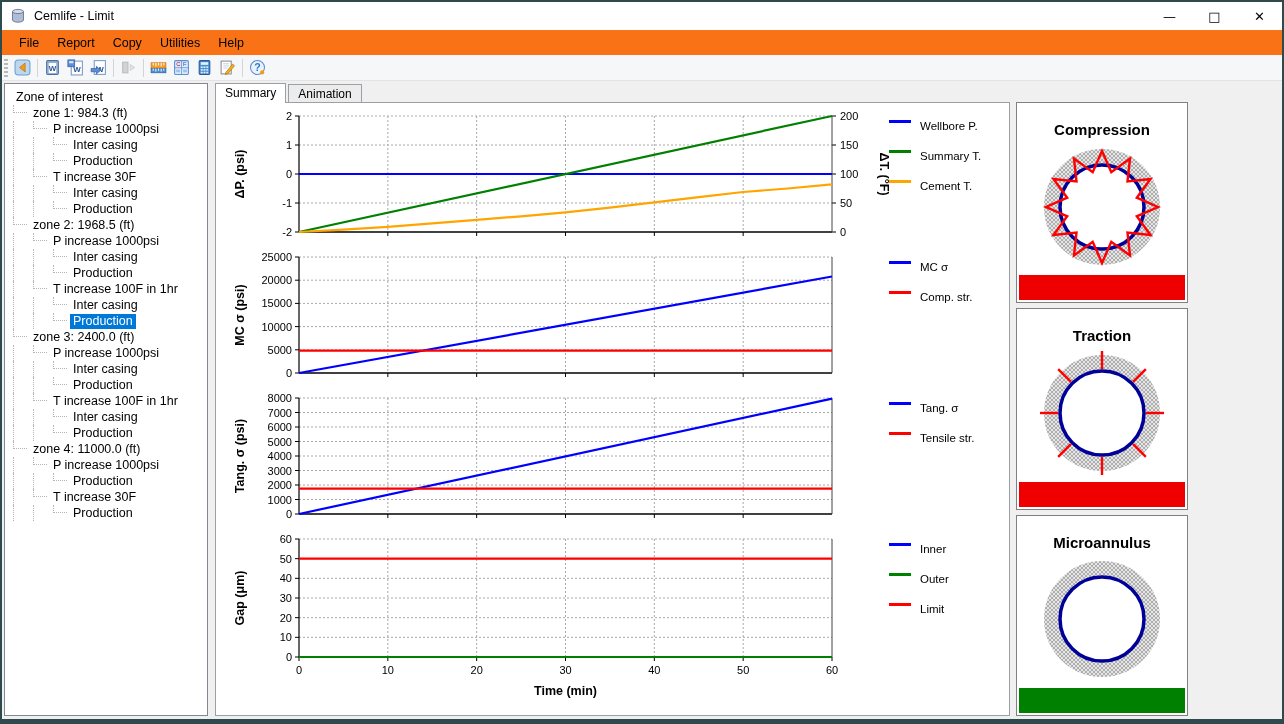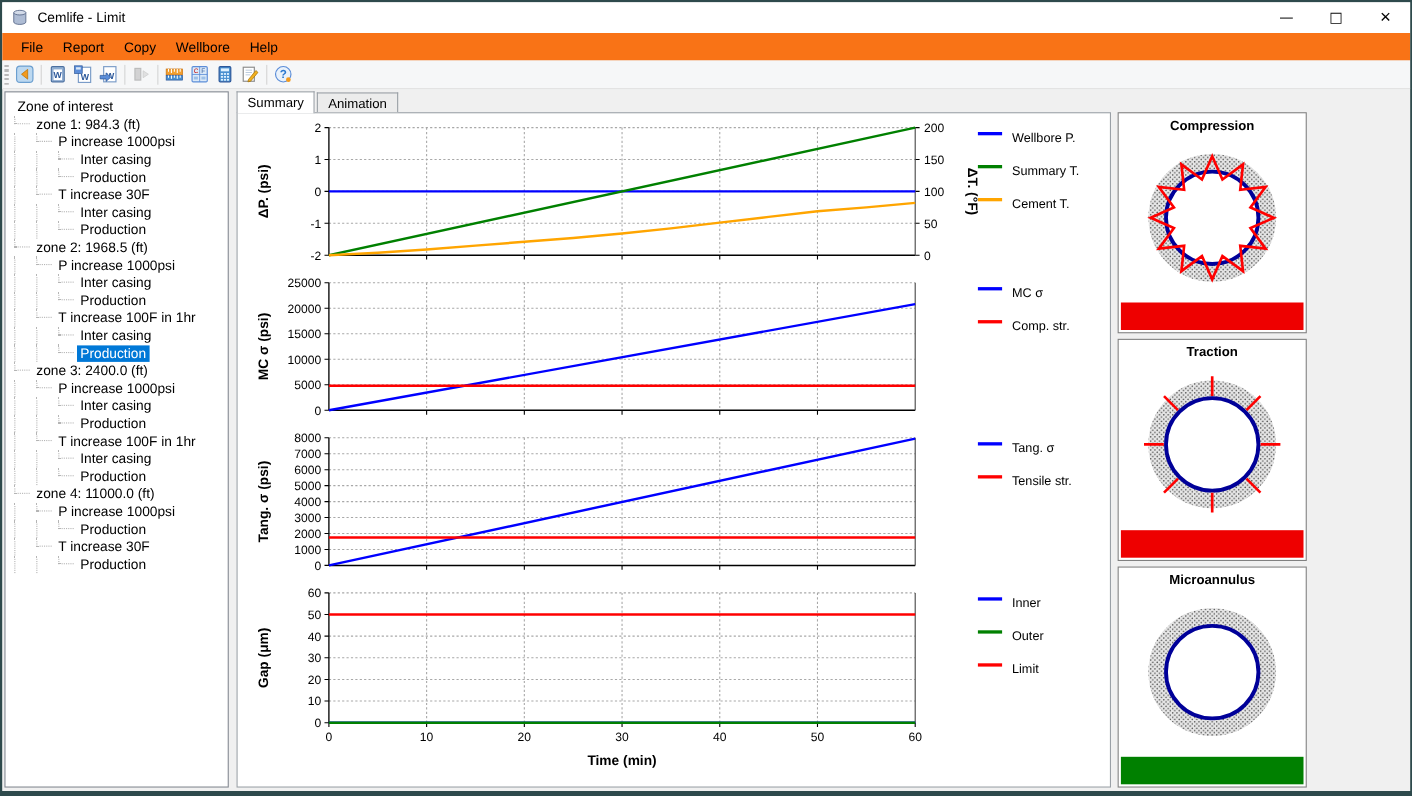--- a/index.html
+++ b/index.html
@@ -42,21 +42,21 @@
   .body-row{display:flex;flex:1;min-height:0;}
   .tabpage{width:795px;background:#fff;border:1px solid #9aa0a6;padding:5px 0 0 8px;flex:0 0 auto;}
   .chart-row{display:flex;margin-bottom:9px;}
   .legend{width:115px;padding-top:12px;}
   .lg-item{display:flex;align-items:flex-start;height:30px;}
   .lg-line{display:inline-block;width:22px;height:2.5px;margin-right:9px;flex:0 0 auto;}
   .lg-label{font-size:11.5px;}
   
   .right-col{width:172px;margin-left:6px;display:flex;flex-direction:column;gap:5px;flex:0 0 auto;}
   .panel-box{flex:1;background:#fff;border:1px solid #808080;display:flex;flex-direction:column;min-height:0;}
-  .panel-title{text-align:center;font-size:12px;font-weight:600;margin-top:4px;flex:0 0 auto;}
+  .panel-title{text-align:center;font-size:15px;font-weight:600;margin-top:18px;flex:0 0 auto;}
   .panel-fig{flex:1;display:flex;align-items:center;justify-content:center;min-height:0;}
   .status-bar{height:25px;margin:0 2px 2px 2px;flex:0 0 auto;}
   svg text{font-family:"Liberation Sans",sans-serif;}
 </style>
 </head>
 <body>
 
 <svg width="0" height="0" style="position:absolute" aria-hidden="true">
   <defs>
     <pattern id="stipple" width="4" height="4" patternUnits="userSpaceOnUse">
@@ -79,21 +79,21 @@
     <span class="title">Cemlife - Limit</span>
     <span class="win-btn">—</span>
     <span class="win-btn">□</span>
     <span class="win-btn">✕</span>
   </div>
 
   <div class="menubar">
     <span class="menu-item">File</span>
     <span class="menu-item">Report</span>
     <span class="menu-item">Copy</span>
-    <span class="menu-item">Wellbore</span>
+    <span class="menu-item">Utilities</span>
     <span class="menu-item">Help</span>
   </div>
 
   <div class="toolbar">
     <span class="grip"></span>
     <span class="tb-btn">
       <svg width="17" height="17" viewBox="0 0 16 16">
         <rect x="1" y="1" width="14" height="14" rx="3" fill="#bcd8f0" stroke="#6b9fd0"></rect>
         <path d="M10.5 3.8 L5.2 8 L10.5 12.2 Z" fill="#f29a1e" stroke="#b86e00" stroke-width="0.6"></path>
       </svg>

